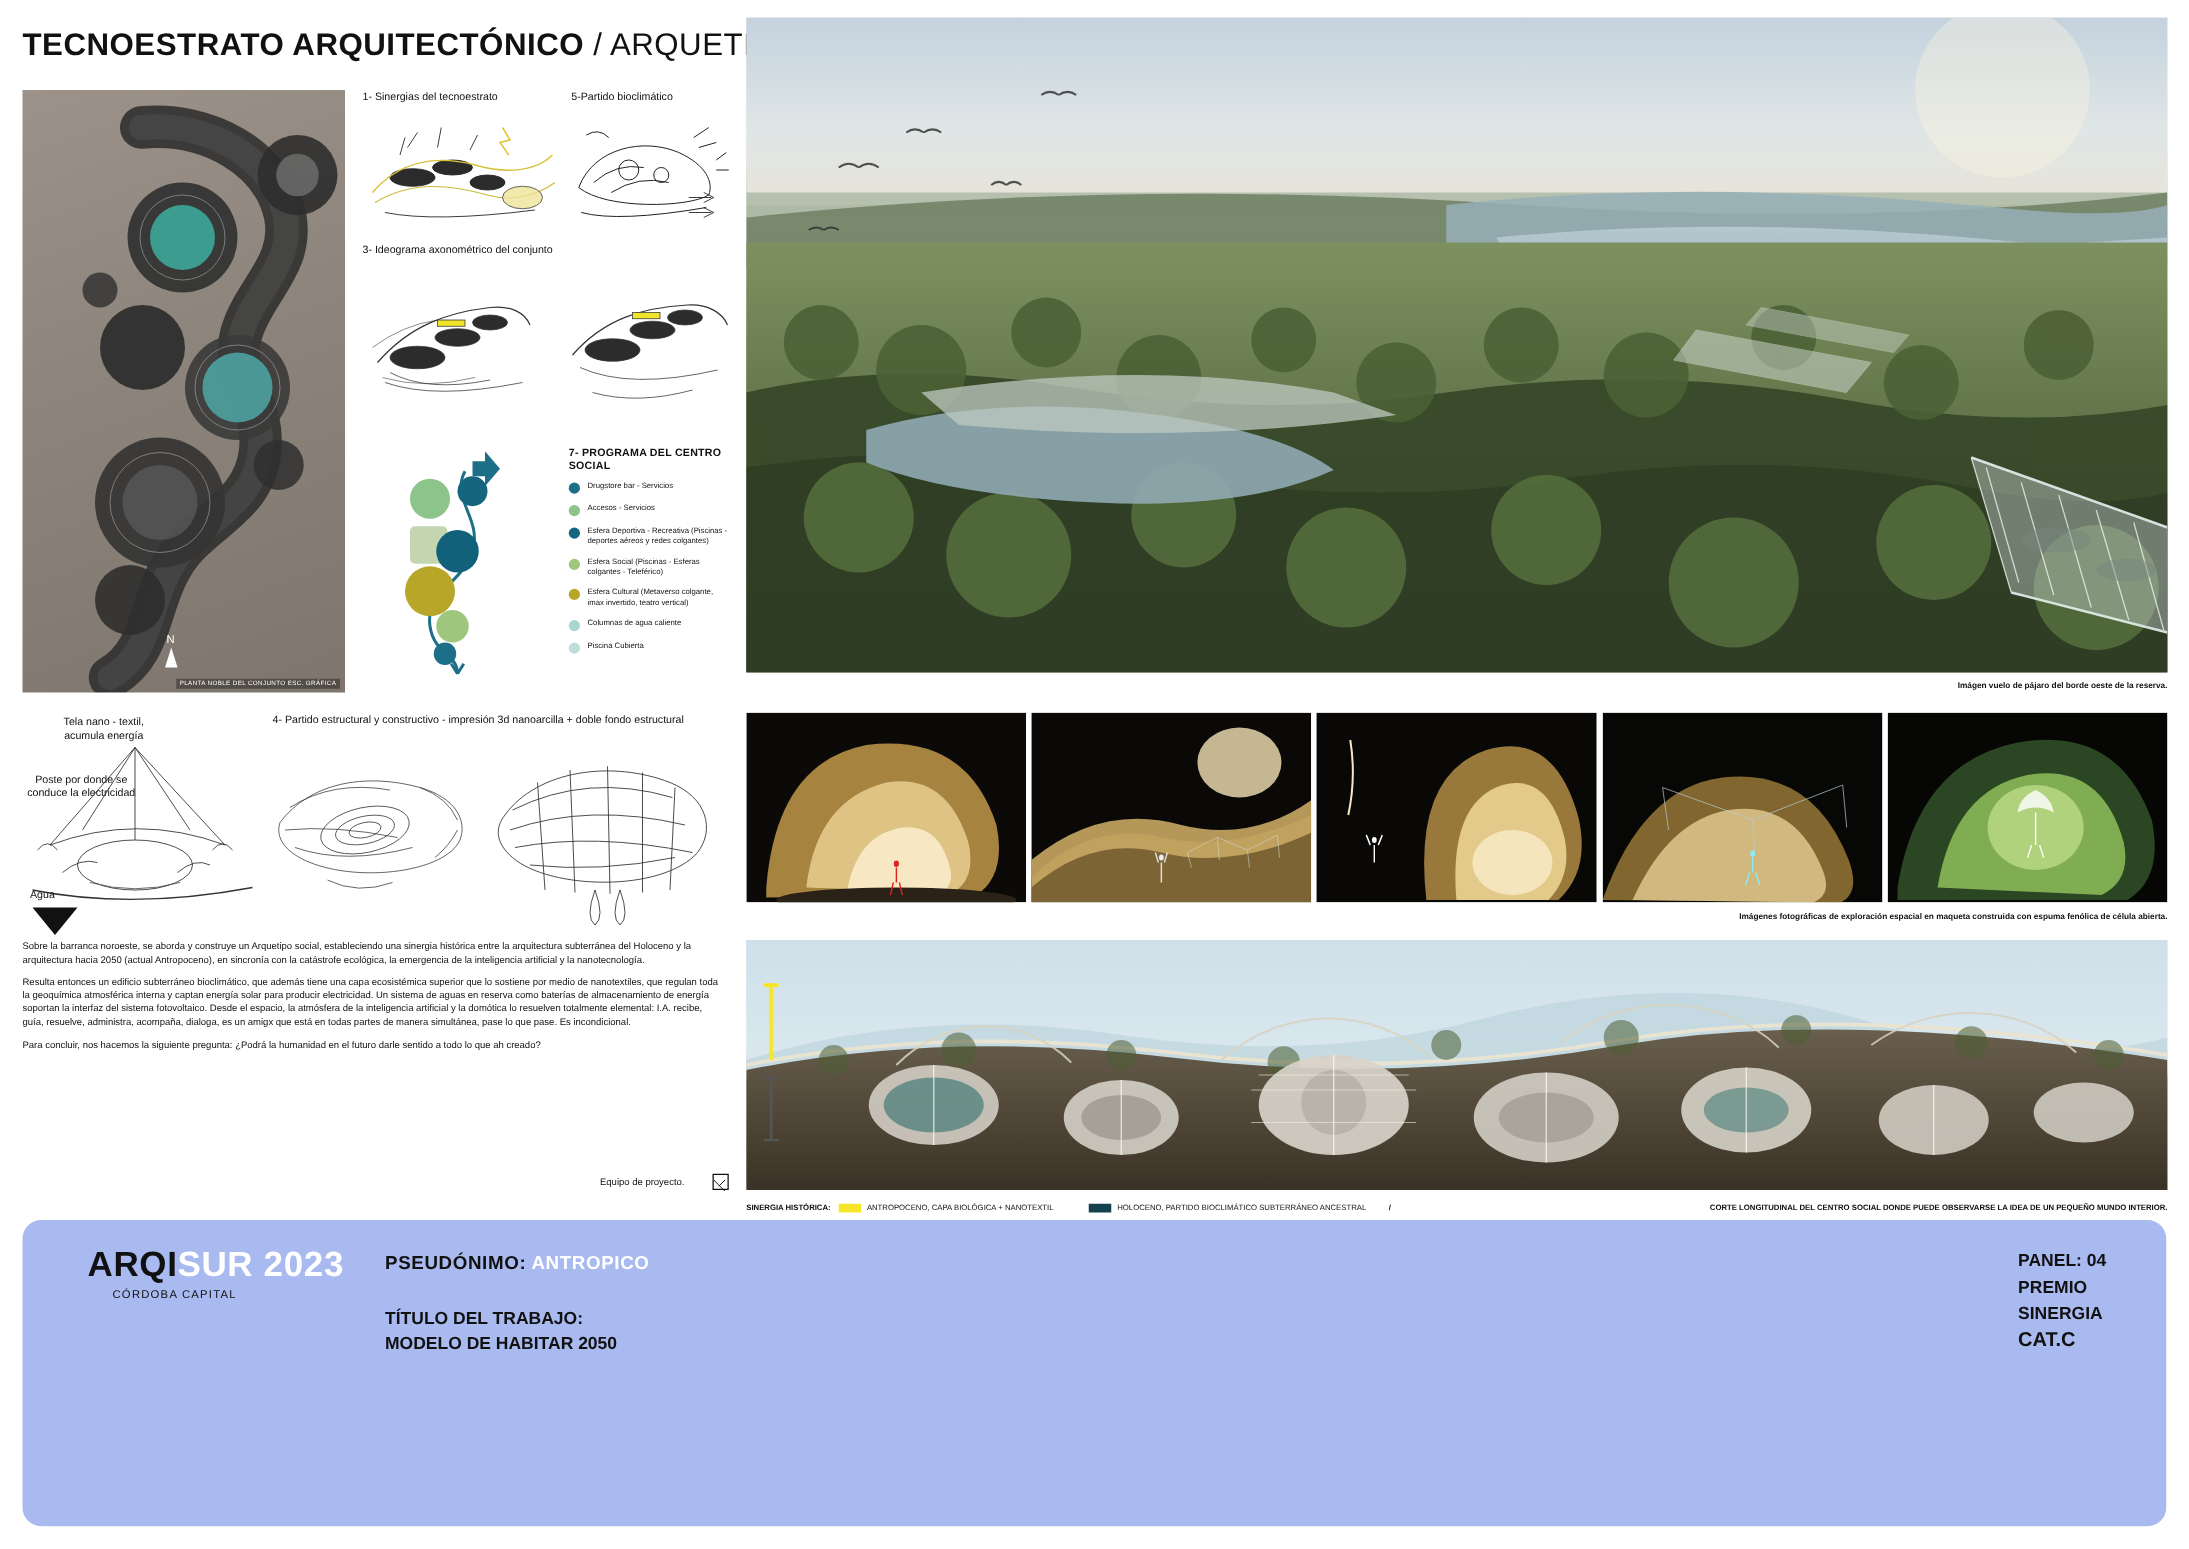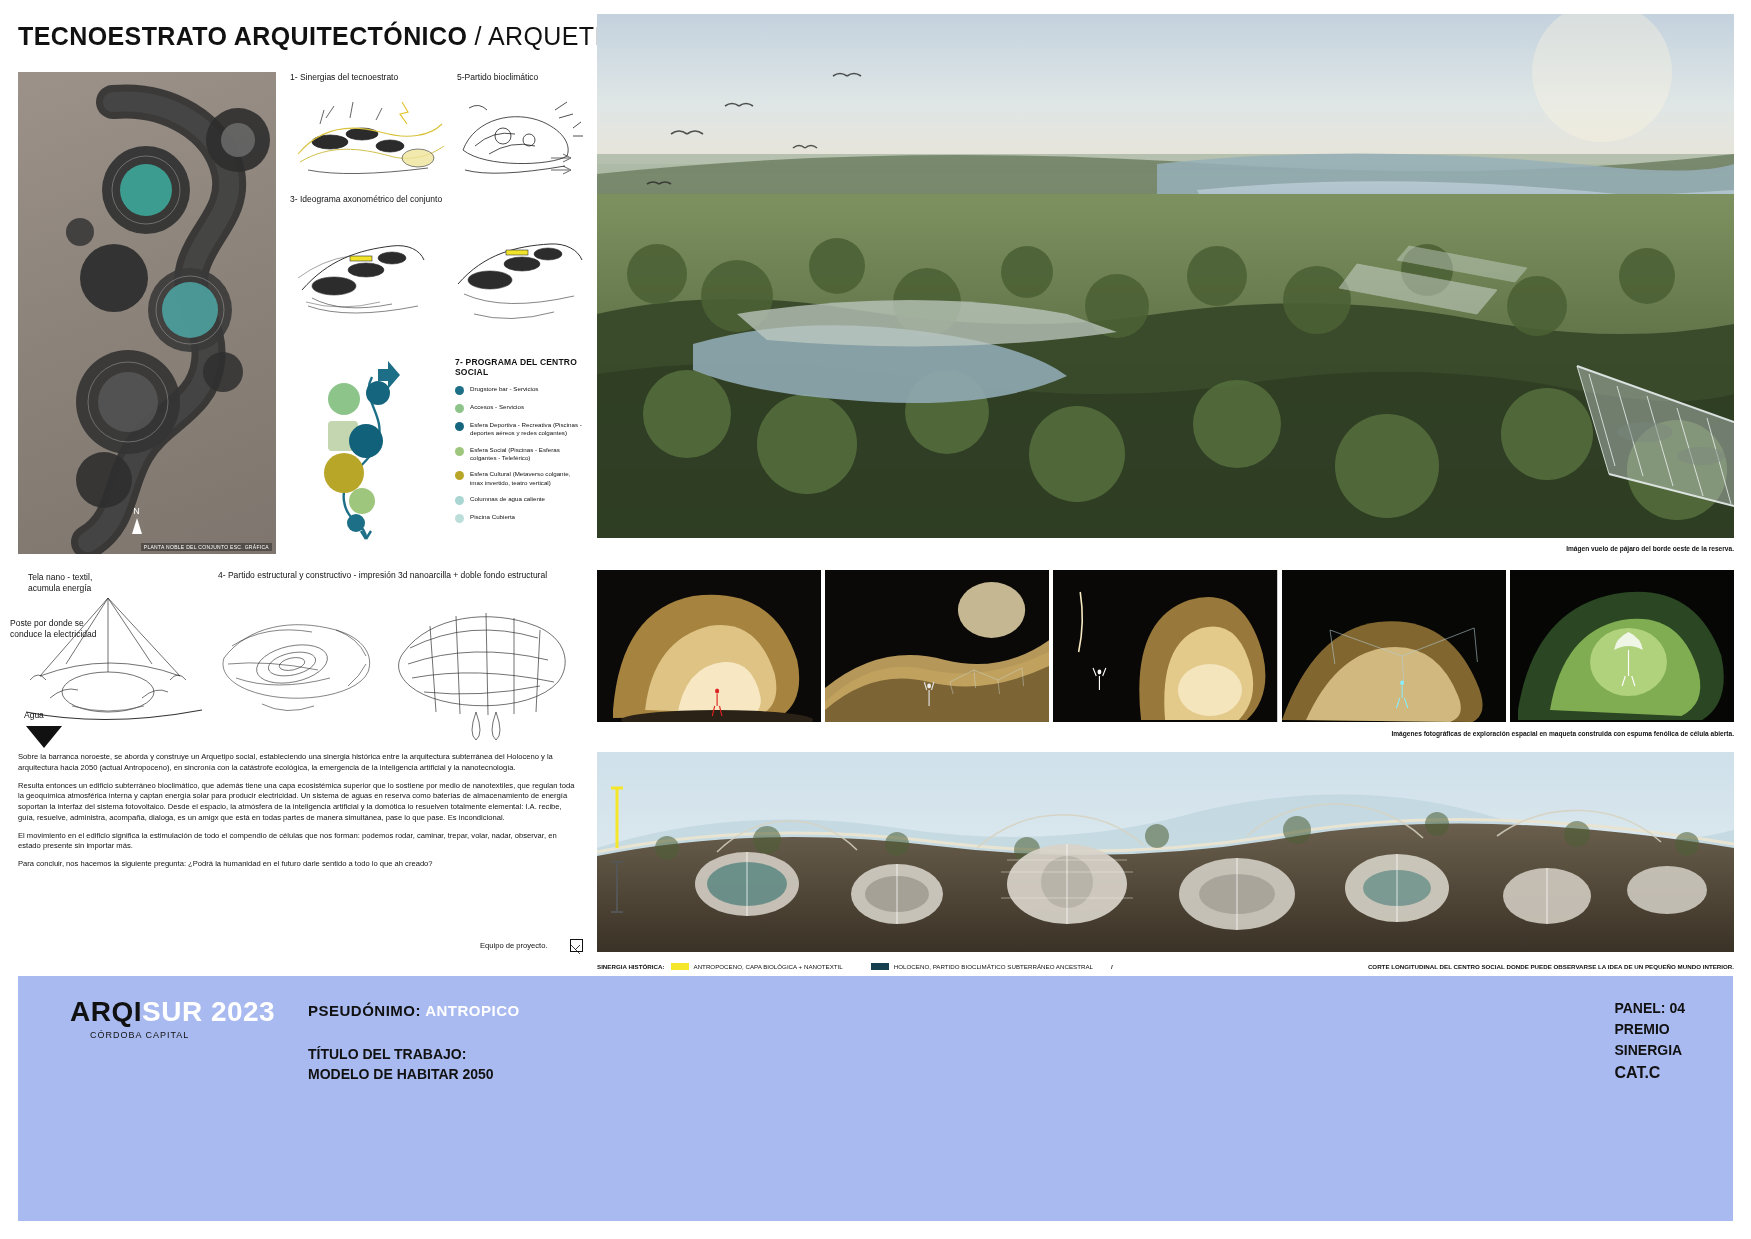--- a/index.html
+++ b/index.html
@@ -11,21 +11,21 @@
   .title .thin{font-weight:400;}
 
   
   .siteplan{position:absolute;left:18px;top:72px;width:258px;height:482px;
      background:linear-gradient(160deg,#9c9289 0%,#8e857c 40%,#7e766e 100%);overflow:hidden;}
   .sp-caption{position:absolute;right:4px;bottom:3px;font-size:5px;color:#fff;letter-spacing:.3px;background:rgba(0,0,0,.35);padding:1px 3px;}
   .north{position:absolute;left:44%;bottom:20px;color:#fff;font-size:9px;text-align:center;}
   .north .arrow{width:0;height:0;border-left:5px solid transparent;border-right:5px solid transparent;border-bottom:16px solid #fff;margin:2px auto 0;}
 
   
-  .dlabel{position:absolute;font-size:8.5px;color:#111;font-weight:400;white-space:nowrap;}
+  .dlabel{position:absolute;font-size:8.5px;color:#111;font-weight:400;white-space:nowrap;text-align:center;}
   .sketchbox{position:absolute;overflow:hidden;}
 
   .legend{position:absolute;left:455px;top:357px;width:130px;}
   .legend h4{margin:0 0 8px 0;font-size:8.5px;font-weight:700;letter-spacing:.2px;}
   .legend .row{display:flex;align-items:flex-start;margin-bottom:8px;}
   .legend .dot{width:9px;height:9px;border-radius:50%;flex:0 0 9px;margin-right:6px;margin-top:1px;}
   .legend .txt{font-size:6.2px;line-height:1.35;color:#111;}
 
   
   .textblock{position:absolute;left:18px;top:752px;width:562px;}
@@ -41,21 +41,21 @@
   .strip{position:absolute;left:597px;top:570px;width:1137px;height:152px;display:flex;gap:4px;}
   .strip .ph{flex:1;overflow:hidden;position:relative;}
 
   
   .section{position:absolute;left:597px;top:752px;width:1137px;height:200px;overflow:hidden;
      background:linear-gradient(#cfe0ea 0%,#dce9ef 42%,#b9c6a8 52%,#6b6152 56%,#4d4437 100%);}
   .seclegend{position:absolute;left:597px;top:958px;width:1137px;height:16px;font-size:6.2px;display:flex;align-items:center;}
   .seclegend .sw{width:18px;height:7px;display:inline-block;margin:0 5px 0 0;}
 
   
-  .footer{position:absolute;left:18px;top:976px;width:1715px;height:245px;background:#a9baf0;}
+  .footer{position:absolute;left:18px;top:976px;width:1715px;height:245px;background:#a9baf0;border-radius:15px;}
   .f-brand{position:absolute;left:52px;top:20px;font-size:28px;font-weight:700;letter-spacing:.5px;color:#111;}
   .f-brand .w{color:#fff;}
   .f-sub{position:absolute;left:72px;top:54px;font-size:9px;letter-spacing:1px;color:#111;}
   .f-pseudo{position:absolute;left:290px;top:26px;font-size:15px;font-weight:700;letter-spacing:.5px;text-align:center;}
   .f-pseudo .val{color:#fff;}
   .f-tit{position:absolute;left:290px;top:68px;font-size:14px;font-weight:700;line-height:1.45;}
   .f-right{position:absolute;right:48px;top:22px;text-align:left;font-size:14px;font-weight:700;line-height:1.5;}
   .f-right .small{font-size:16px;font-weight:700;}
 </style>
 </head>
@@ -247,21 +247,20 @@
         <path d="M40 40 l6 86 M66 30 l4 98 M96 27 l2 102 M124 32 l0 96 M150 44 l-4 82"></path>
         <path d="M86 126 q8 22 0 28 q-8 -6 0 -28"></path>
         <path d="M106 126 q8 22 0 28 q-8 -6 0 -28"></path>
       </g>
     </svg>
   </div>
 
   <div class="textblock">
     <p>Sobre la barranca noroeste, se aborda y construye un Arquetipo social, estableciendo una sinergia histórica entre la arquitectura subterránea del Holoceno y la arquitectura hacia 2050 (actual Antropoceno), en sincronía con la catástrofe ecológica, la emergencia de la inteligencia artificial y la nanotecnología.</p>
     <p>Resulta entonces un edificio subterráneo bioclimático, que además tiene una capa ecosistémica superior que lo sostiene por medio de nanotextiles, que regulan toda la geoquímica atmosférica interna y captan energía solar para producir electricidad. Un sistema de aguas en reserva como baterías de almacenamiento de energía soportan la interfaz del sistema fotovoltaico. Desde el espacio, la atmósfera de la inteligencia artificial y la domótica lo resuelven totalmente elemental: I.A. recibe, guía, resuelve, administra, acompaña, dialoga, es un amigx que está en todas partes de manera simultánea, pase lo que pase. Es incondicional.</p>
-    <p>El movimiento en el edificio significa la estimulación de todo el compendio de células que nos forman: podemos rodar, caminar, trepar, volar, nadar, observar, en estado presente sin importar más.</p>
     <p>Para concluir, nos hacemos la siguiente pregunta: ¿Podrá la humanidad en el futuro darle sentido a todo lo que ah creado?</p>
   </div>
   <div class="equipo">Equipo de proyecto.</div>
   <div style="position:absolute;left:570px;top:939px;width:11px;height:11px;border:1px solid #111;">
     <svg width="9" height="9" viewBox="0 0 9 9">
         <path d="M0 0 L9 9 M9 0 L4 5" stroke="#111" stroke-width="0.8" fill="none"></path>
       </svg>
   </div>
 
   <div class="render">

